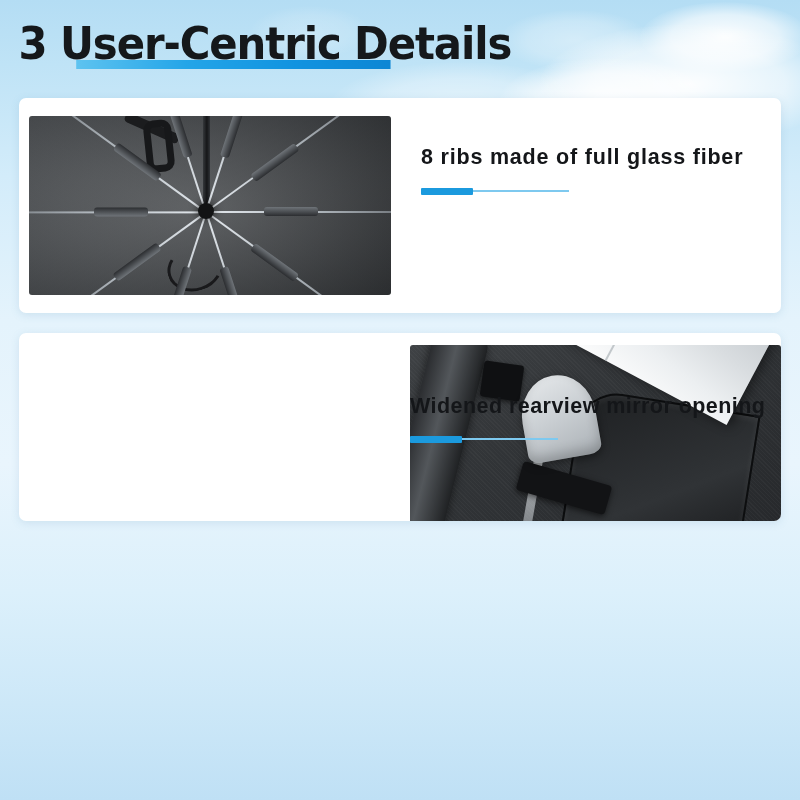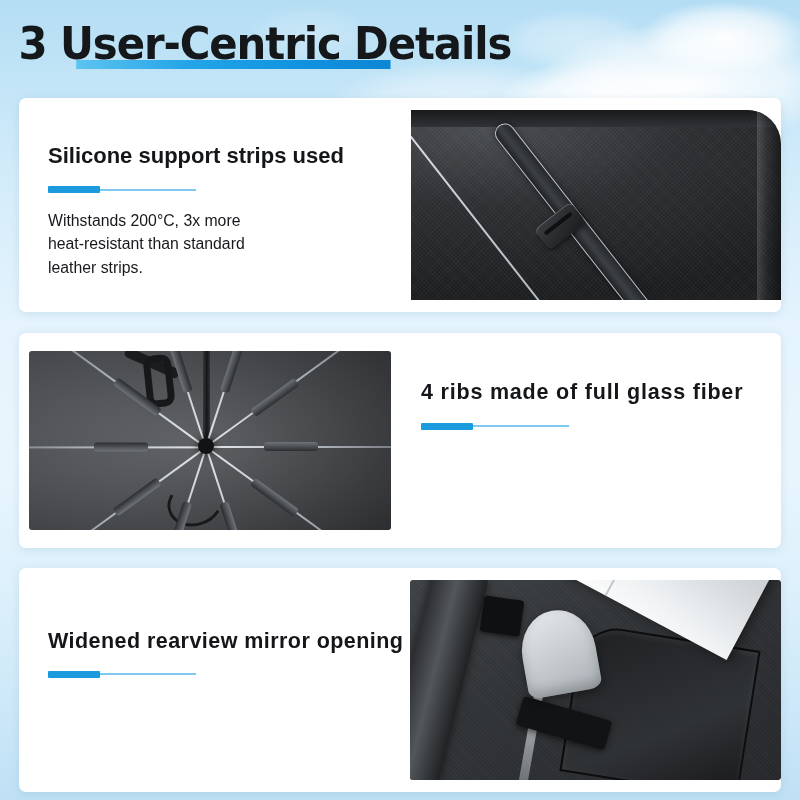--- a/index.html
+++ b/index.html
@@ -78,21 +78,21 @@
   .card {
     position:relative;
     background:#ffffff;
     border-radius:7px;
     box-shadow:0 2px 9px rgba(90,140,180,.17);
     overflow:hidden;
     display:flex;
   }
   .card-1 { height:214px; margin-bottom:21px; }
   .card-2 { height:215px; margin-bottom:20px; }
-  .card-3 { height:224px; }
+  .card-3 { height:188px;justify-content:flex-end; }
 
   .card-2 { flex-direction:row; }
 
   
   .txt {
     position:relative;
     z-index:2;
     padding:44px 0 0 29px;
     flex:0 0 auto;
   }
@@ -378,60 +378,41 @@
   </div>
 
   <div class="title-wrap">
     <div class="title"><span>3 </span><span>User-Centric</span><span> Details</span>
       <div class="title-underline"></div>
     </div>
   </div>
 
   <div class="cards">
 
-    <div class="card card-1">
-      <div class="txt">
-        <div class="head">Silicone support strips used</div>
-        <div class="divider">
-          <div class="thick"></div>
-          <div class="thin"></div>
-        </div>
-        <div class="body">Withstands 200°C, 3x more
-heat-resistant than standard
-leather strips.</div>
-      </div>
-      <div class="photo ph1">
-        <div class="topband"></div>
-        <div class="wire"></div>
-        <div class="strip"></div>
-        <div class="clasp"></div>
-        <div class="edge"></div>
-      </div>
-    </div>
 
     <div class="card card-2">
       <div class="photo ph2">
         <div class="shaft"></div>
         <div class="hook"></div>
         <div class="handle"></div>
         <div class="loop"></div>
         <div class="rib" style="transform:rotate(0deg)"></div>
         <div class="rib" style="transform:rotate(36deg)"></div>
         <div class="rib" style="transform:rotate(72deg)"></div>
         <div class="rib" style="transform:rotate(108deg)"></div>
         <div class="rib" style="transform:rotate(144deg)"></div>
         <div class="rib" style="transform:rotate(180deg)"></div>
         <div class="rib" style="transform:rotate(216deg)"></div>
         <div class="rib" style="transform:rotate(252deg)"></div>
         <div class="rib" style="transform:rotate(288deg)"></div>
         <div class="rib" style="transform:rotate(324deg)"></div>
         <div class="hub"></div>
       </div>
       <div class="txt">
-        <div class="head">4 ribs made of full glass fiber</div>
+        <div class="head">8 ribs made of full glass fiber</div>
         <div class="divider">
           <div class="thick"></div>
           <div class="thin"></div>
         </div>
       </div>
     </div>
 
     <div class="card card-3">
       <div class="photo ph3">
         <div class="panel-edge"></div>

